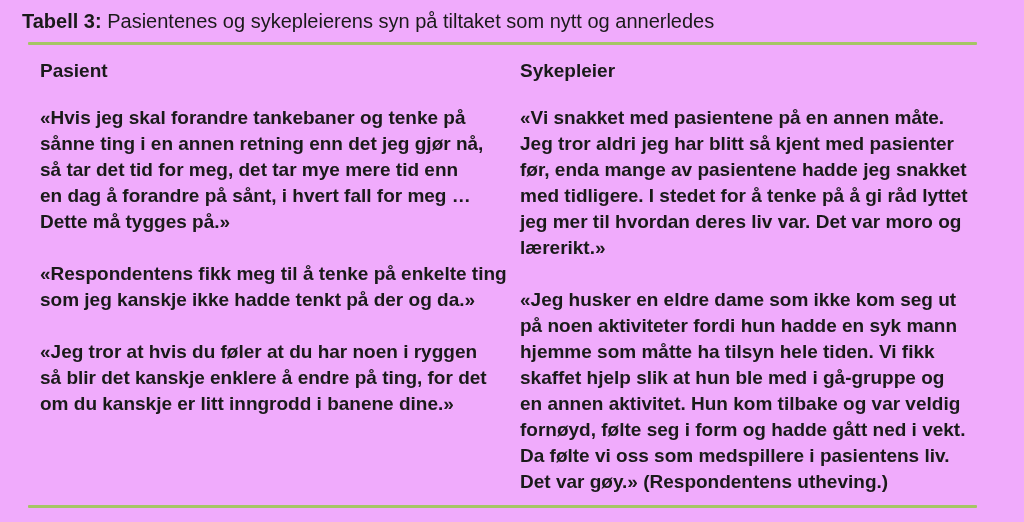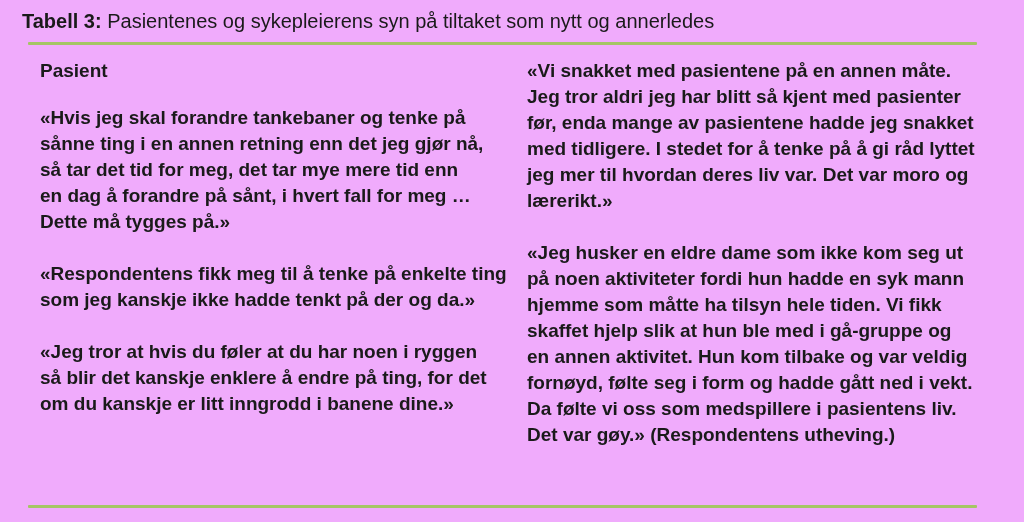--- a/index.html
+++ b/index.html
@@ -37,21 +37,21 @@
     border-radius: 1px;
   }
   .rule-top { top: 42px; }
   .rule-bottom { top: 505px; }
   .columns {
     position: absolute;
     top: 58px;
     left: 40px;
     right: 48px;
     display: flex;
-    gap: 29px;
+    gap: 22px;
   }
   .col {
     font-size: 19px;
     line-height: 26px;
   }
   .col-patient { width: 458px; }
   .col-nurse { width: 472px; }
   .col-header {
     font-weight: bold;
     font-size: 19px;
@@ -86,20 +86,21 @@
 en dag å forandre på sånt, i hvert fall for meg …
 Dette må tygges på.»</p>
       <p class="quote">«Respondentens fikk meg til å tenke på enkelte ting
 som jeg kanskje ikke hadde tenkt på der og da.»</p>
       <p class="quote">«Jeg tror at hvis du føler at du har noen i ryggen
 så blir det kanskje enklere å endre på ting, for det
 om du kanskje er litt inngrodd i banene dine.»</p>
     </div>
 
     <div class="col col-nurse">
+      <div class="col-header">Sykepleier</div>
       <p class="quote">«Vi snakket med pasientene på en annen måte.
 Jeg tror aldri jeg har blitt så kjent med pasienter
 før, enda mange av pasientene hadde jeg snakket
 med tidligere. I stedet for å tenke på å gi råd lyttet
 jeg mer til hvordan deres liv var. Det var moro og
 lærerikt.»</p>
       <p class="quote">«Jeg husker en eldre dame som ikke kom seg ut
 på noen aktiviteter fordi hun hadde en syk mann
 hjemme som måtte ha tilsyn hele tiden. Vi fikk
 skaffet hjelp slik at hun ble med i gå-gruppe og

